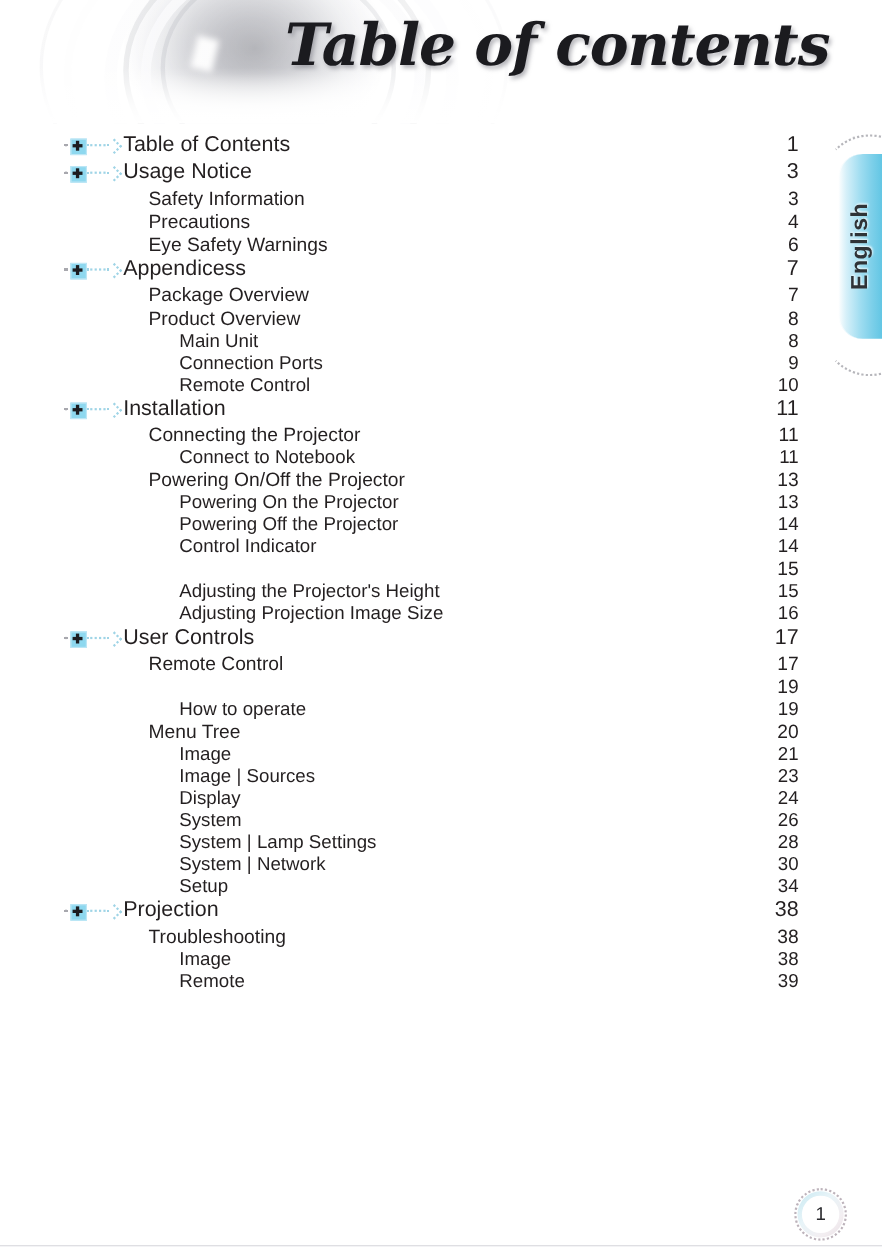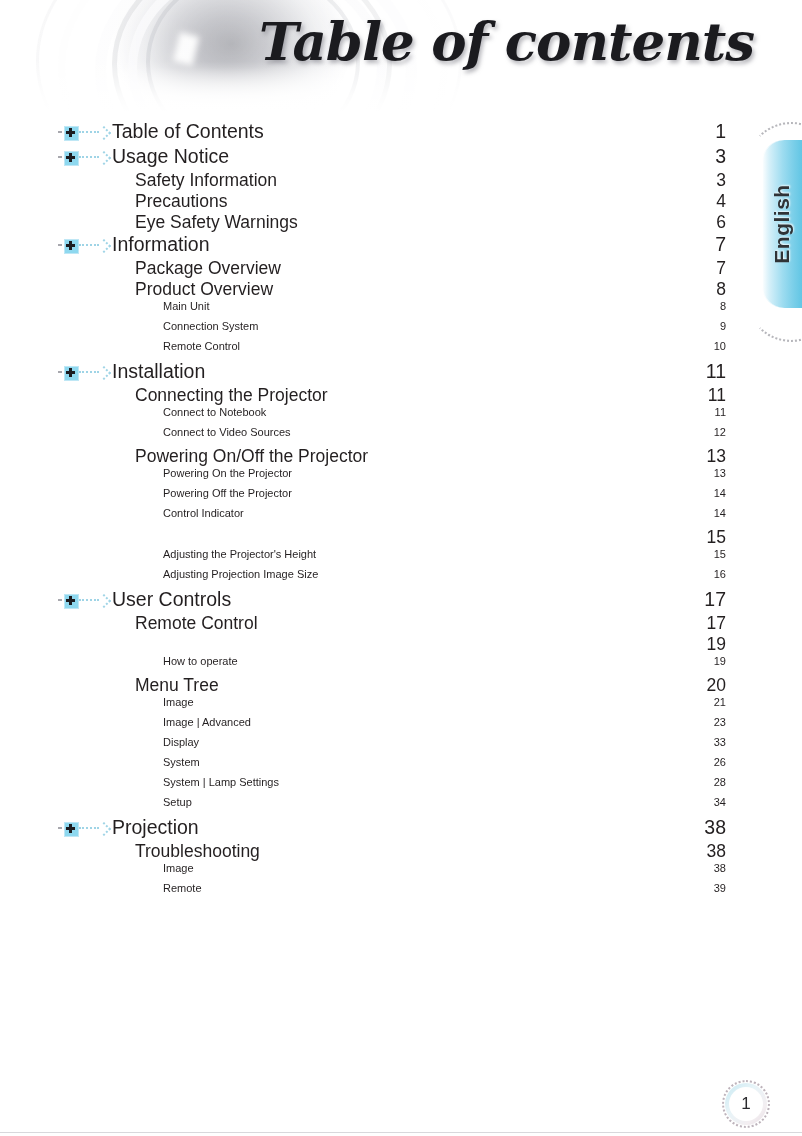--- a/index.html
+++ b/index.html
@@ -168,21 +168,21 @@
   .lvl2 {
     font-size: 17.5px;
     height: 21px;
     padding-left: 135px;
     padding-right: 76px;
   }
   .lvl2 .pageno { min-width: 20px; }
 
   
   .lvl3 {
-    font-size: 11px;
+    font-size: 17px;
     height: 20px;
     padding-left: 163px;
     padding-right: 76px;
   }
   .lvl3 .pageno { min-width: 17px; }
   .lvl3 .leader::after { bottom: 0.25em; border-bottom-width: 1.3px; }
 
   
   .marker {
     position: absolute;
@@ -344,41 +344,41 @@
     </div>
     <div class="row lvl1">
       <span class="marker">
         <span class="predot"></span>
         <span class="sq"></span>
         <span class="plus-h"></span>
         <span class="plus-v"></span>
         <span class="trail"></span>
         <span class="tip"></span>
       </span>
-      <span class="label">Information</span>
+      <span class="label">Appendicess</span>
       <span class="leader"></span>
       <span class="pageno">7</span>
     </div>
     <div class="row lvl2">
       <span class="label">Package Overview</span>
       <span class="leader"></span>
       <span class="pageno">7</span>
     </div>
     <div class="row lvl2">
       <span class="label">Product Overview</span>
       <span class="leader"></span>
       <span class="pageno">8</span>
     </div>
     <div class="row lvl3">
       <span class="label">Main Unit</span>
       <span class="leader"></span>
       <span class="pageno">8</span>
     </div>
     <div class="row lvl3">
-      <span class="label">Connection System</span>
+      <span class="label">Connection Ports</span>
       <span class="leader"></span>
       <span class="pageno">9</span>
     </div>
     <div class="row lvl3">
       <span class="label">Remote Control</span>
       <span class="leader"></span>
       <span class="pageno">10</span>
     </div>
     <div class="row lvl1">
       <span class="marker">
@@ -396,25 +396,20 @@
     <div class="row lvl2">
       <span class="label">Connecting the Projector</span>
       <span class="leader"></span>
       <span class="pageno">11</span>
     </div>
     <div class="row lvl3">
       <span class="label">Connect to Notebook</span>
       <span class="leader"></span>
       <span class="pageno">11</span>
     </div>
-    <div class="row lvl3">
-      <span class="label">Connect to Video Sources</span>
-      <span class="leader"></span>
-      <span class="pageno">12</span>
-    </div>
     <div class="row lvl2">
       <span class="label">Powering On/Off the Projector</span>
       <span class="leader"></span>
       <span class="pageno">13</span>
     </div>
     <div class="row lvl3">
       <span class="label">Powering On the Projector</span>
       <span class="leader"></span>
       <span class="pageno">13</span>
     </div>
@@ -473,38 +468,43 @@
       <span class="label">Menu Tree</span>
       <span class="leader"></span>
       <span class="pageno">20</span>
     </div>
     <div class="row lvl3">
       <span class="label">Image</span>
       <span class="leader"></span>
       <span class="pageno">21</span>
     </div>
     <div class="row lvl3">
-      <span class="label">Image | Advanced</span>
+      <span class="label">Image | Sources</span>
       <span class="leader"></span>
       <span class="pageno">23</span>
     </div>
     <div class="row lvl3">
       <span class="label">Display</span>
       <span class="leader"></span>
-      <span class="pageno">33</span>
+      <span class="pageno">24</span>
     </div>
     <div class="row lvl3">
       <span class="label">System</span>
       <span class="leader"></span>
       <span class="pageno">26</span>
     </div>
     <div class="row lvl3">
       <span class="label">System | Lamp Settings</span>
       <span class="leader"></span>
       <span class="pageno">28</span>
+    </div>
+    <div class="row lvl3">
+      <span class="label">System | Network</span>
+      <span class="leader"></span>
+      <span class="pageno">30</span>
     </div>
     <div class="row lvl3">
       <span class="label">Setup</span>
       <span class="leader"></span>
       <span class="pageno">34</span>
     </div>
     <div class="row lvl1">
       <span class="marker">
         <span class="predot"></span>
         <span class="sq"></span>

